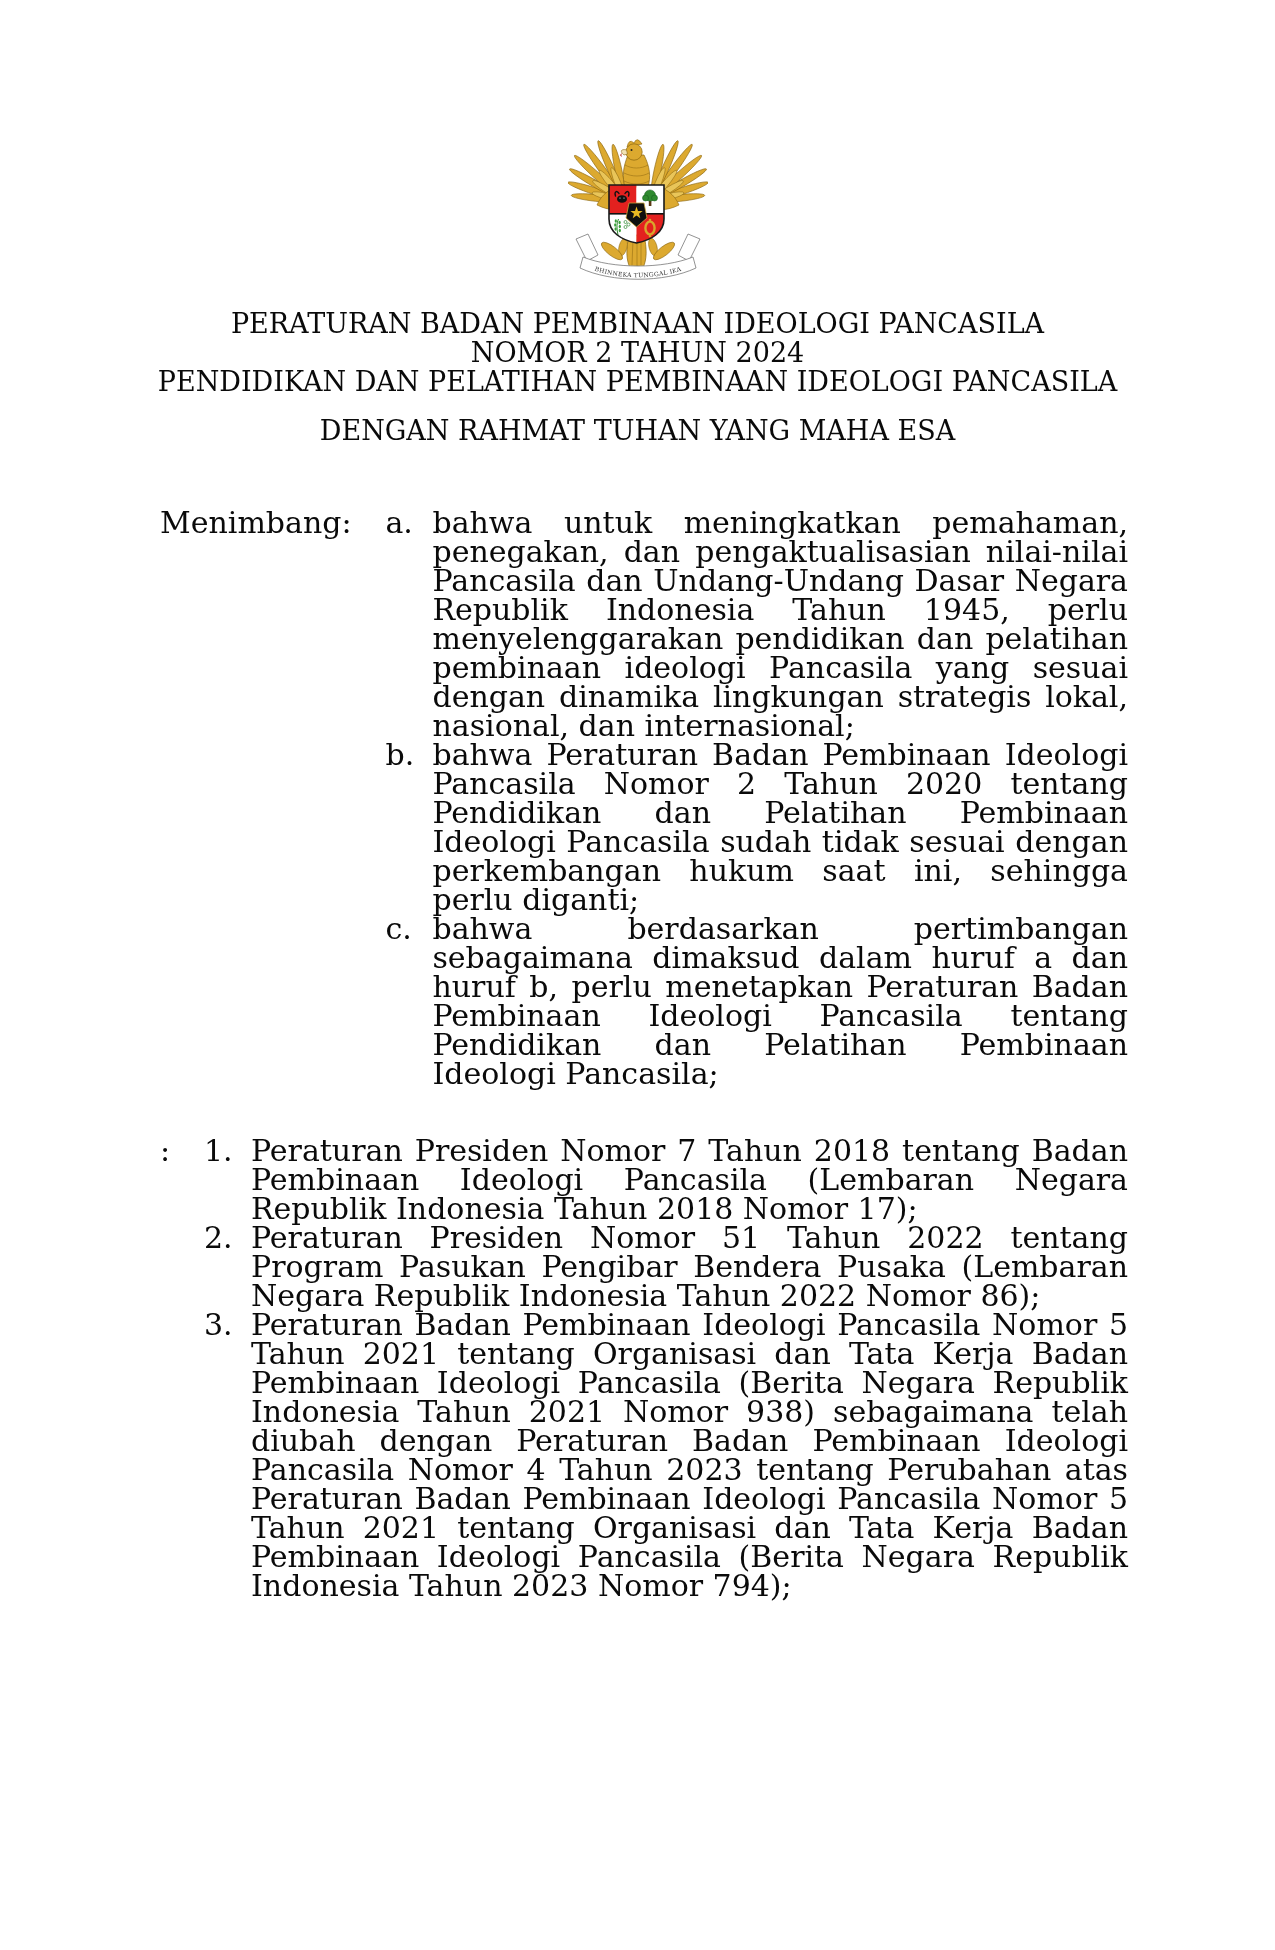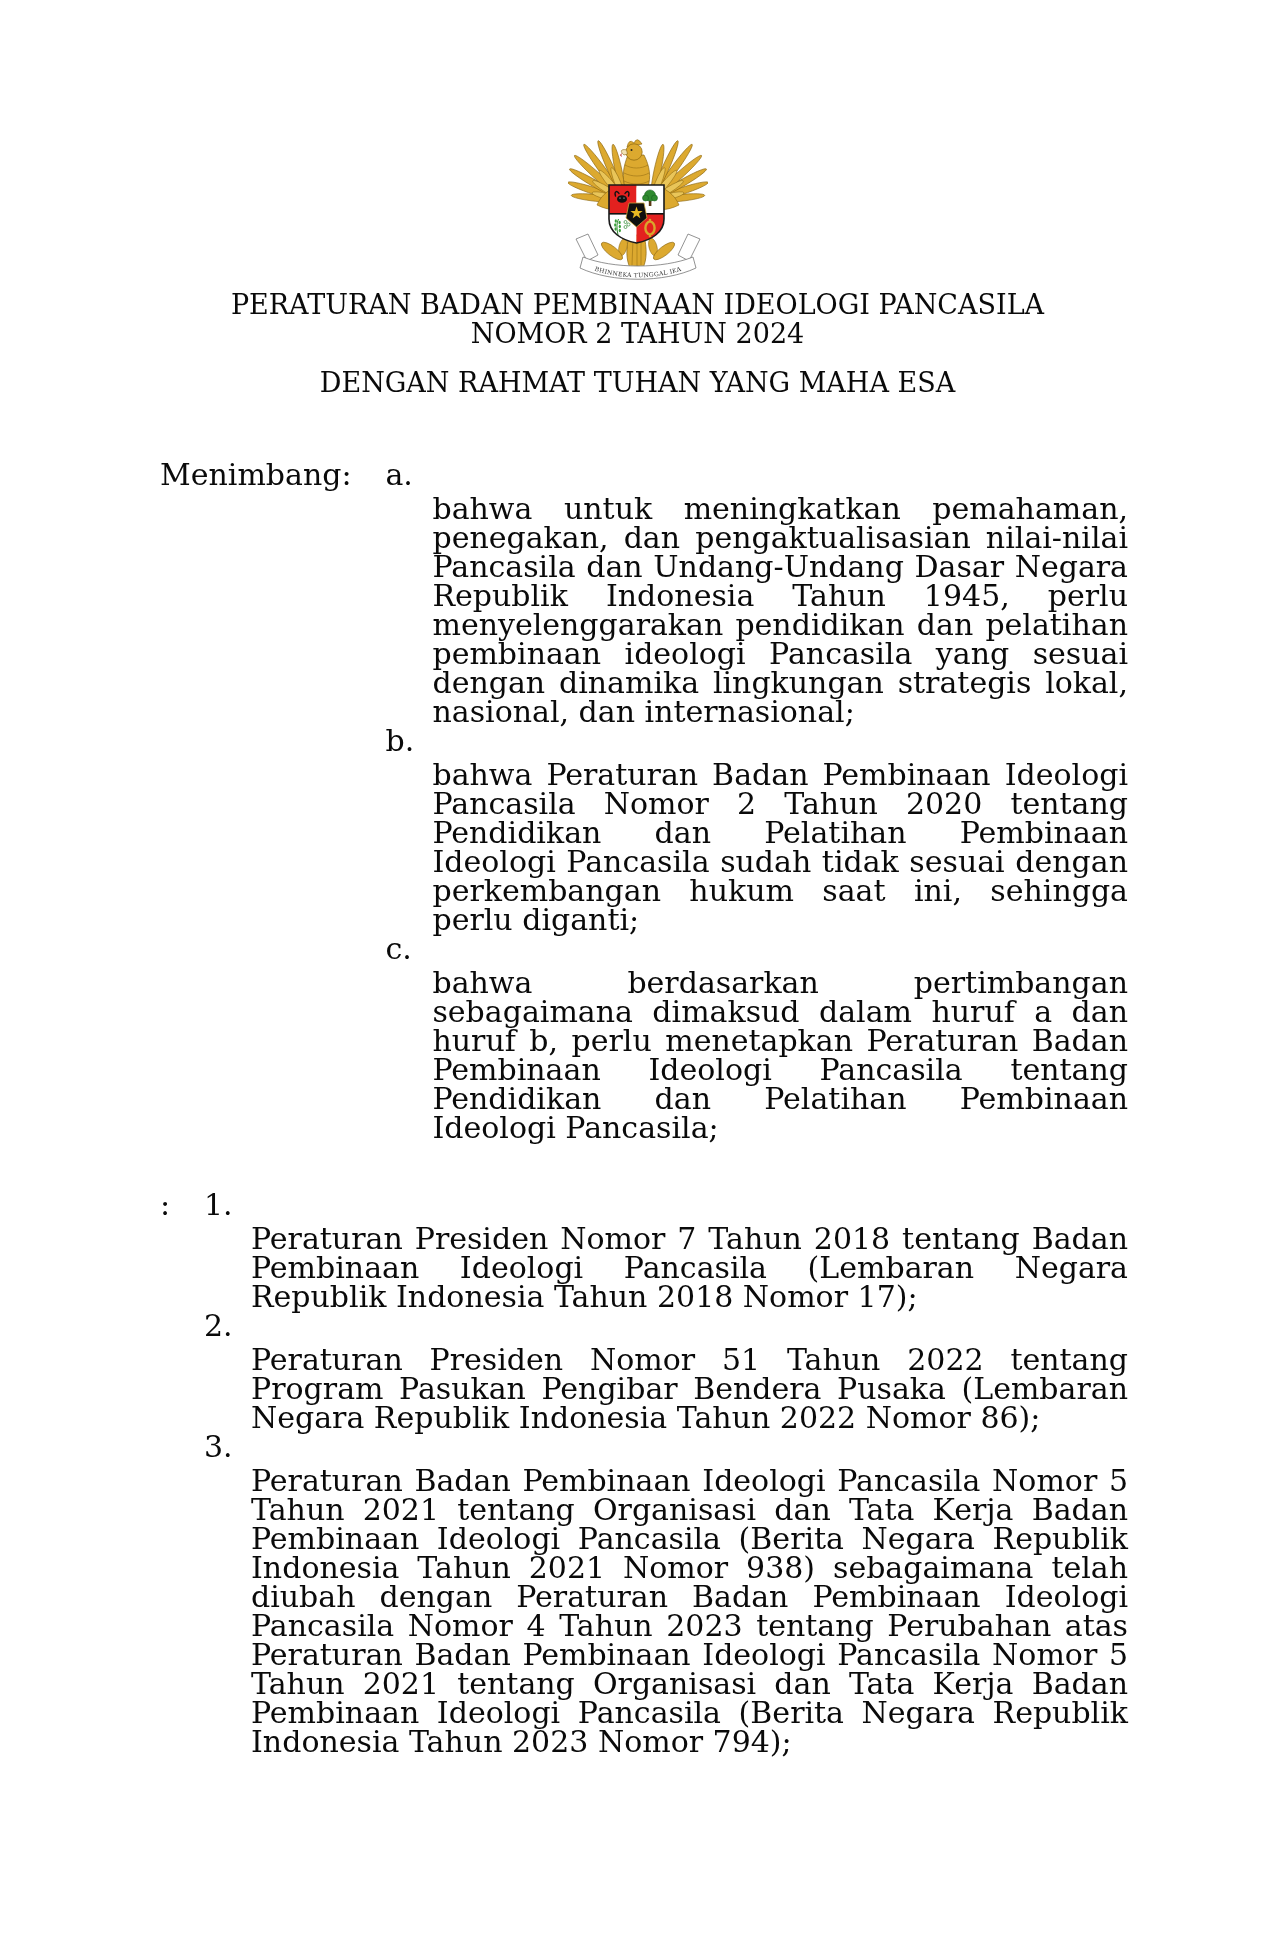--- a/index.html
+++ b/index.html
@@ -13,21 +13,21 @@
     font-family:"DejaVu Serif","Liberation Serif",serif;
     overflow:hidden;
   }
   .emblem-wrap {
     padding-top:135px;
     width:140px;
     margin:0 auto;
   }
   .emblem-wrap svg { display:block; }
   .title-block {
-    margin-top:3px;
+    margin-top:22px;
     text-align:center;
     font-size:27px;
     line-height:29px;
     white-space:nowrap;
   }
   .centered-line {
     text-align:center;
     font-size:27px;
     line-height:29px;
     white-space:nowrap;
@@ -45,21 +45,20 @@
   .section-mengingat { margin-top:48px; }
   .sec-label { flex:0 0 173px; }
   .sec-colon { flex:0 0 44px; }
   .sec-items { flex:1 1 auto; min-width:0; }
   .item { display:flex; }
   .item-marker { flex:0 0 47px; }
   .item-text {
     flex:1 1 auto;
     min-width:0;
     text-align:justify;
-    margin-top:34px;
   }
 </style>
 </head>
 <body>
 
 <div class="page">
 
   <div class="emblem-wrap">
     <svg width="140" height="152" viewBox="0 0 140 152" xmlns="http://www.w3.org/2000/svg" xmlns:xlink="http://www.w3.org/1999/xlink">
       <defs>
@@ -177,20 +176,21 @@
         <text font-size="6" fill="#333333" letter-spacing="0.3" font-family="DejaVu Serif, Liberation Serif, serif">
           <textPath href="#mottoPath" xlink:href="#mottoPath" startOffset="50%" text-anchor="middle">BHINNEKA TUNGGAL IKA</textPath>
         </text>
       </g>
     </svg>
   </div>
 
   <div class="title-block">
     <div>PERATURAN BADAN PEMBINAAN IDEOLOGI PANCASILA</div>
     <div>NOMOR 2 TAHUN 2024</div>
+    <div>PENDIDIKAN DAN PELATIHAN PEMBINAAN IDEOLOGI PANCASILA</div>
   </div>
 
   <div class="centered-line invocation">DENGAN RAHMAT TUHAN YANG MAHA ESA</div>
 
 
   <div class="section section-menimbang">
     <div class="sec-label">Menimbang</div>
     <div class="sec-colon">:</div>
     <div class="sec-items">
       <div class="item">

